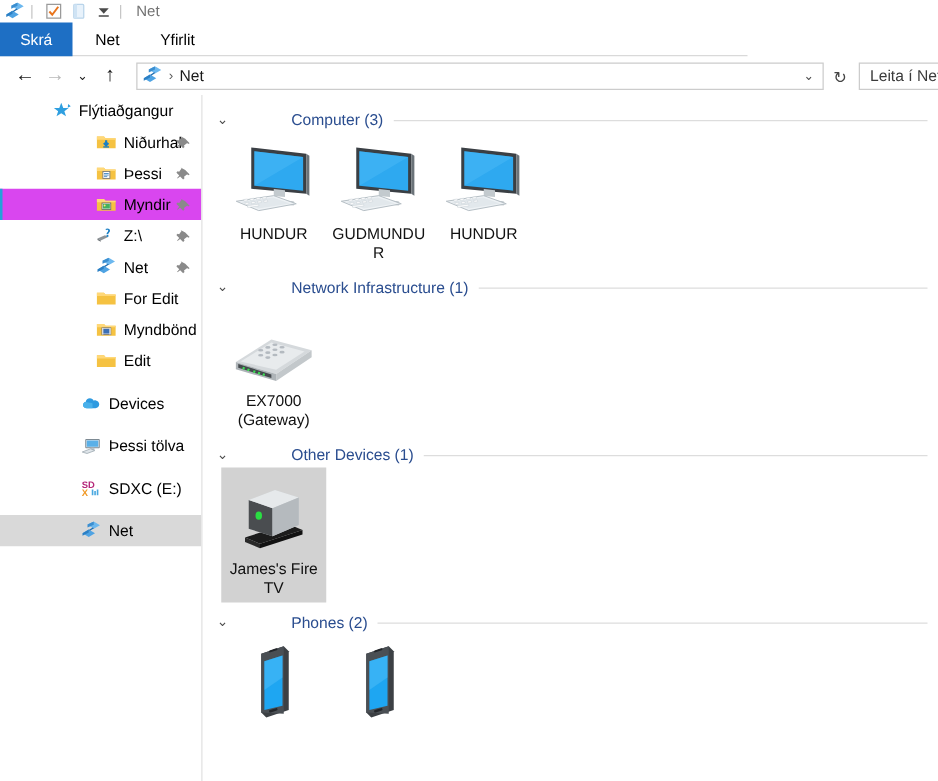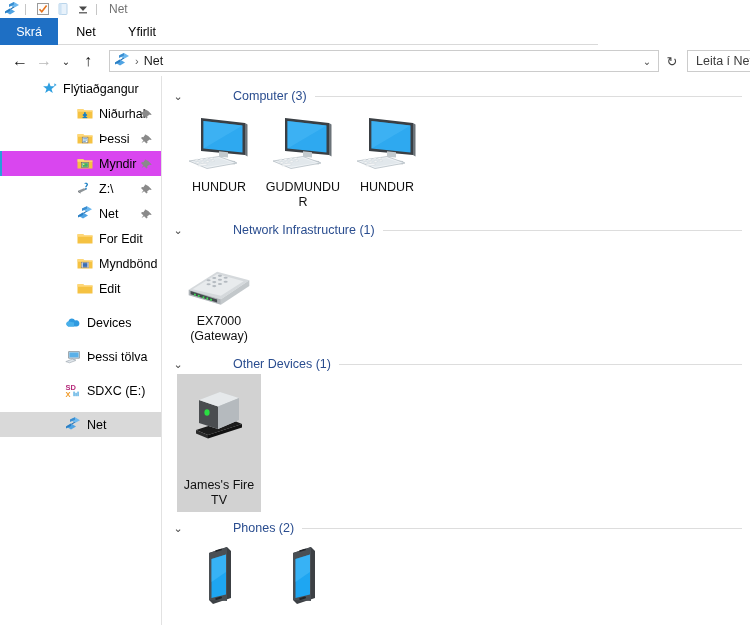--- a/index.html
+++ b/index.html
@@ -192,21 +192,21 @@
   .items-row {
     display: flex;
     padding-left: 14px;
   }
   .item {
     width: 84px;
     display: flex; flex-direction: column; align-items: center;
     padding: 6px 2px 4px 2px;
     cursor: default;
   }
-  .item.selected { background: #d2d2d2; gap: 30px; }
+  .item.selected { background: #d2d2d2; }
   .item-icon {
     width: 72px; height: 64px;
     display: flex; align-items: flex-end; justify-content: center;
     position: relative;
   }
   .item-label {
     margin-top: 4px;
     font-size: 12.5px;
     color: #111111;
     text-align: center;

